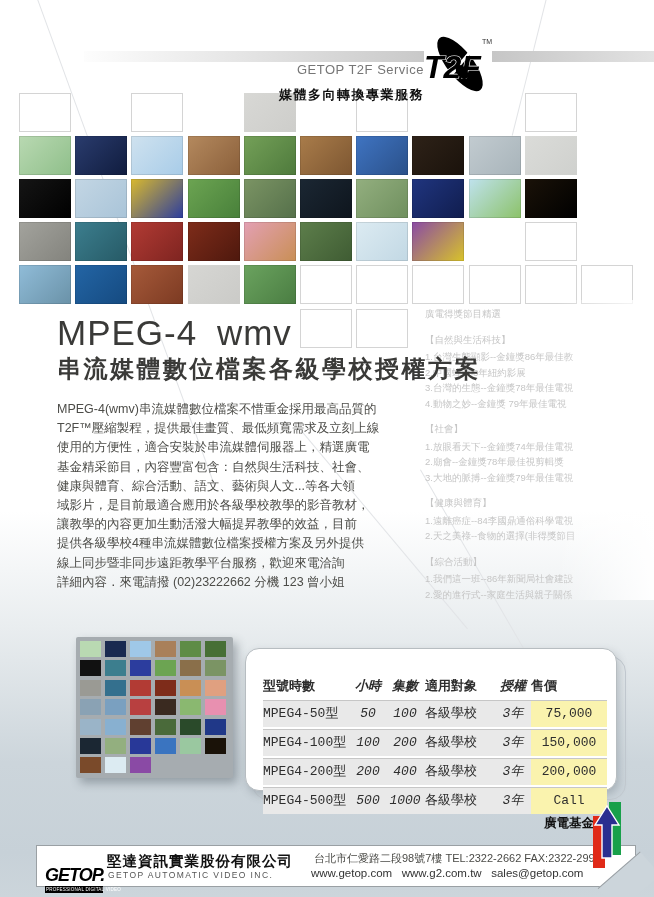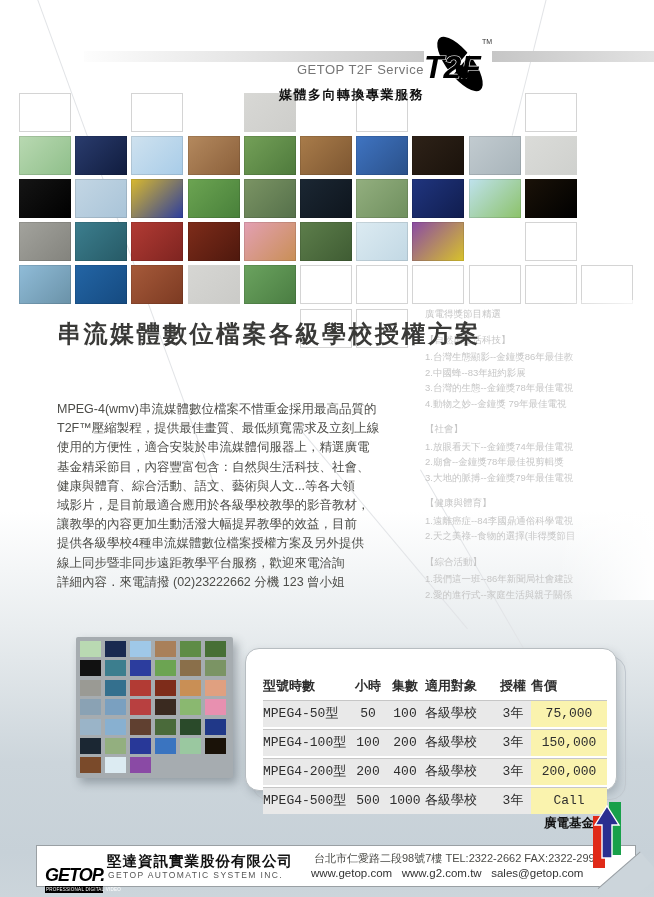--- a/index.html
+++ b/index.html
@@ -46,21 +46,21 @@
   .price-echo{position:absolute;left:252px;top:656px;width:372px;height:142px;border:1px solid #c3cad0;
     border-radius:16px;}
   .price-panel{position:absolute;left:245px;top:648px;width:372px;height:143px;background:#fff;
     border:1px solid #b7bdc1;border-radius:14px;box-shadow:2px 4px 9px rgba(90,100,110,.30);
     box-sizing:border-box;padding:25px 0 0 17px;z-index:5;}
   .t-row{display:grid;grid-template-columns:88px 34px 40px 70px 36px 76px;height:26px;line-height:26px;
     font-size:13px;color:#2e2e2e;font-family:"Liberation Mono","DejaVu Sans Mono",monospace;}
   .t-head{font-family:"Liberation Sans","DejaVu Sans",sans-serif;font-weight:bold;height:24px;line-height:24px;}
   .t-data{background:#e9e9e9;border-top:1px solid #c6c6c6;margin-top:2px;width:344px;}
   .t-row span{display:block;}
-  .t-row .num{text-align:center;}
+  .t-row .num{text-align:center;font-style:italic;}
   .t-row .price{background:#faf3ae;text-align:center;}
   .t-head .price{background:none;text-align:left;}
   
   .fund-label{position:absolute;left:544px;top:815px;font-size:12.5px;font-weight:bold;color:#111;z-index:6;}
   .fund-logo{position:absolute;left:592px;top:801px;width:34px;height:70px;z-index:7;}
   
   .footer{position:absolute;left:36px;top:845px;width:600px;height:42px;background:#fff;
     border:1px solid #9aa0a4;box-sizing:border-box;z-index:5;}
   .footer-cut{position:absolute;left:601px;top:866px;width:56px;height:30px;background:#ccd5db;
     border-top:1px solid #9aa0a4;transform:rotate(-41deg);z-index:6;}
@@ -142,20 +142,21 @@
       <div class="cell b" style="left: 356.2px; top: 265.4px;"></div>
       <div class="cell b" style="left: 412.4px; top: 265.4px;"></div>
       <div class="cell b" style="left: 468.6px; top: 265.4px;"></div>
       <div class="cell b" style="left: 524.8px; top: 265.4px;"></div>
       <div class="cell b" style="left: 581px; top: 265.4px;"></div>
       <div class="cell b" style="left: 300px; top: 308.5px;"></div>
       <div class="cell b" style="left: 356.2px; top: 308.5px;"></div>
     </div>
 
   <div class="title">
+    <div class="l1">MPEG-4 wmv</div>
     <div class="l2">串流媒體數位檔案各級學校授權方案</div>
   </div>
 
   <div class="body-text">MPEG-4(wmv)串流媒體數位檔案不惜重金採用最高品質的
 T2F™壓縮製程，提供最佳畫質、最低頻寬需求及立刻上線
 使用的方便性，適合安裝於串流媒體伺服器上，精選廣電
 基金精采節目，內容豐富包含：自然與生活科技、社會、
 健康與體育、綜合活動、語文、藝術與人文...等各大領
 域影片，是目前最適合應用於各級學校教學的影音教材，
 讓教學的內容更加生動活潑大幅提昇教學的效益，目前
@@ -283,19 +284,19 @@
     <rect x="17" y="1" width="12" height="53" fill="#18a04a"></rect>
     <polygon points="15,5 3,24 10,24 10,57 20,57 20,24 27,24" fill="#2b2f90" stroke="#fff" stroke-width="1.4"></polygon>
   </svg>
 
   <div class="footer">
     <div class="getop-logo">
       <div class="g1">GETOP.</div>
       <div class="g2">PROFESSIONAL DIGITAL VIDEO</div>
     </div>
     <div class="company-zh">堅達資訊實業股份有限公司</div>
-    <div class="company-en">GETOP AUTOMATIC SYSTEM INC.</div>
+    <div class="company-en">GETOP AUTOMATIC VIDEO INC.</div>
     <div class="address">台北市仁愛路二段98號7樓 TEL:2322-2662 FAX:2322-2995</div>
     <div class="websites">www.getop.com   www.g2.com.tw   sales@getop.com</div>
   </div>
   <div class="footer-cut"></div>
 
 </div>
 
 </body></html>

